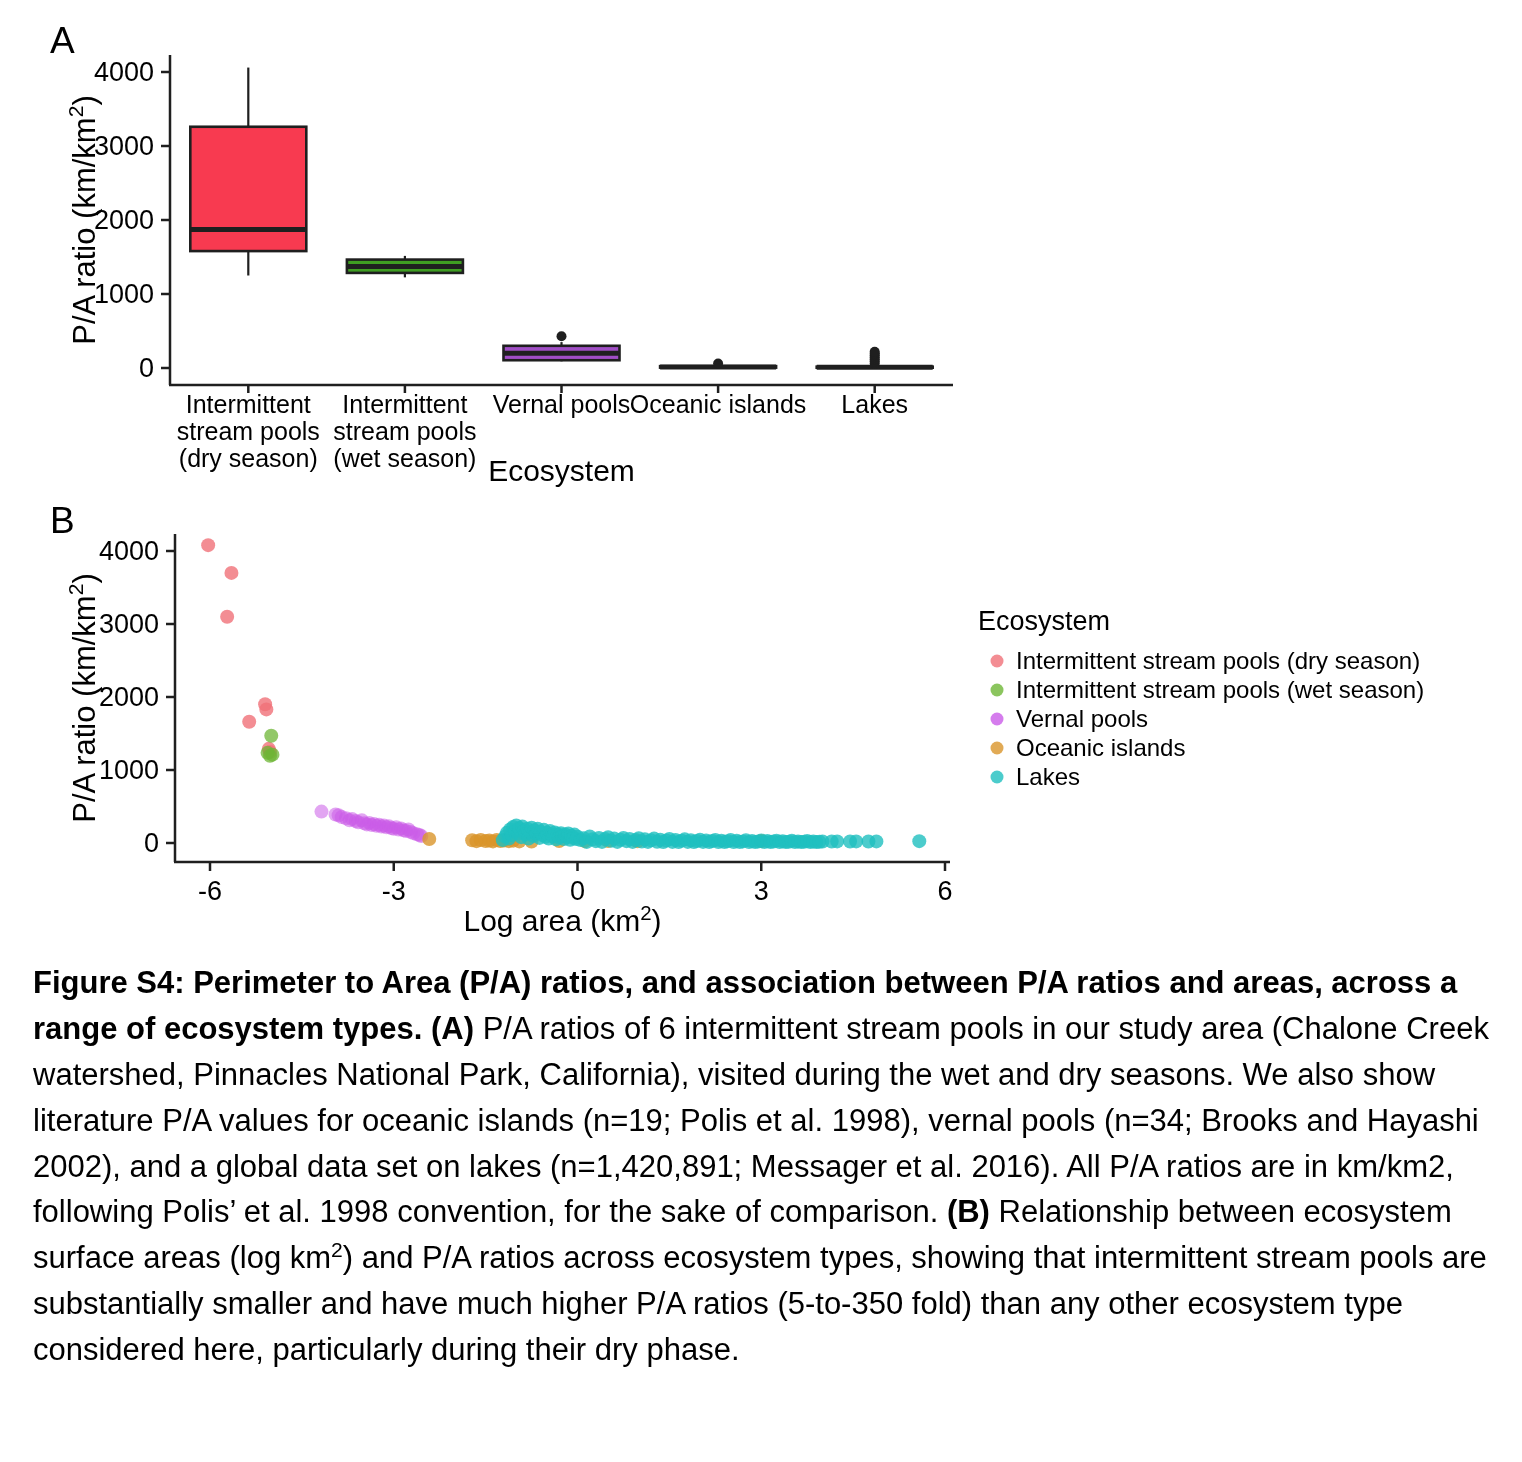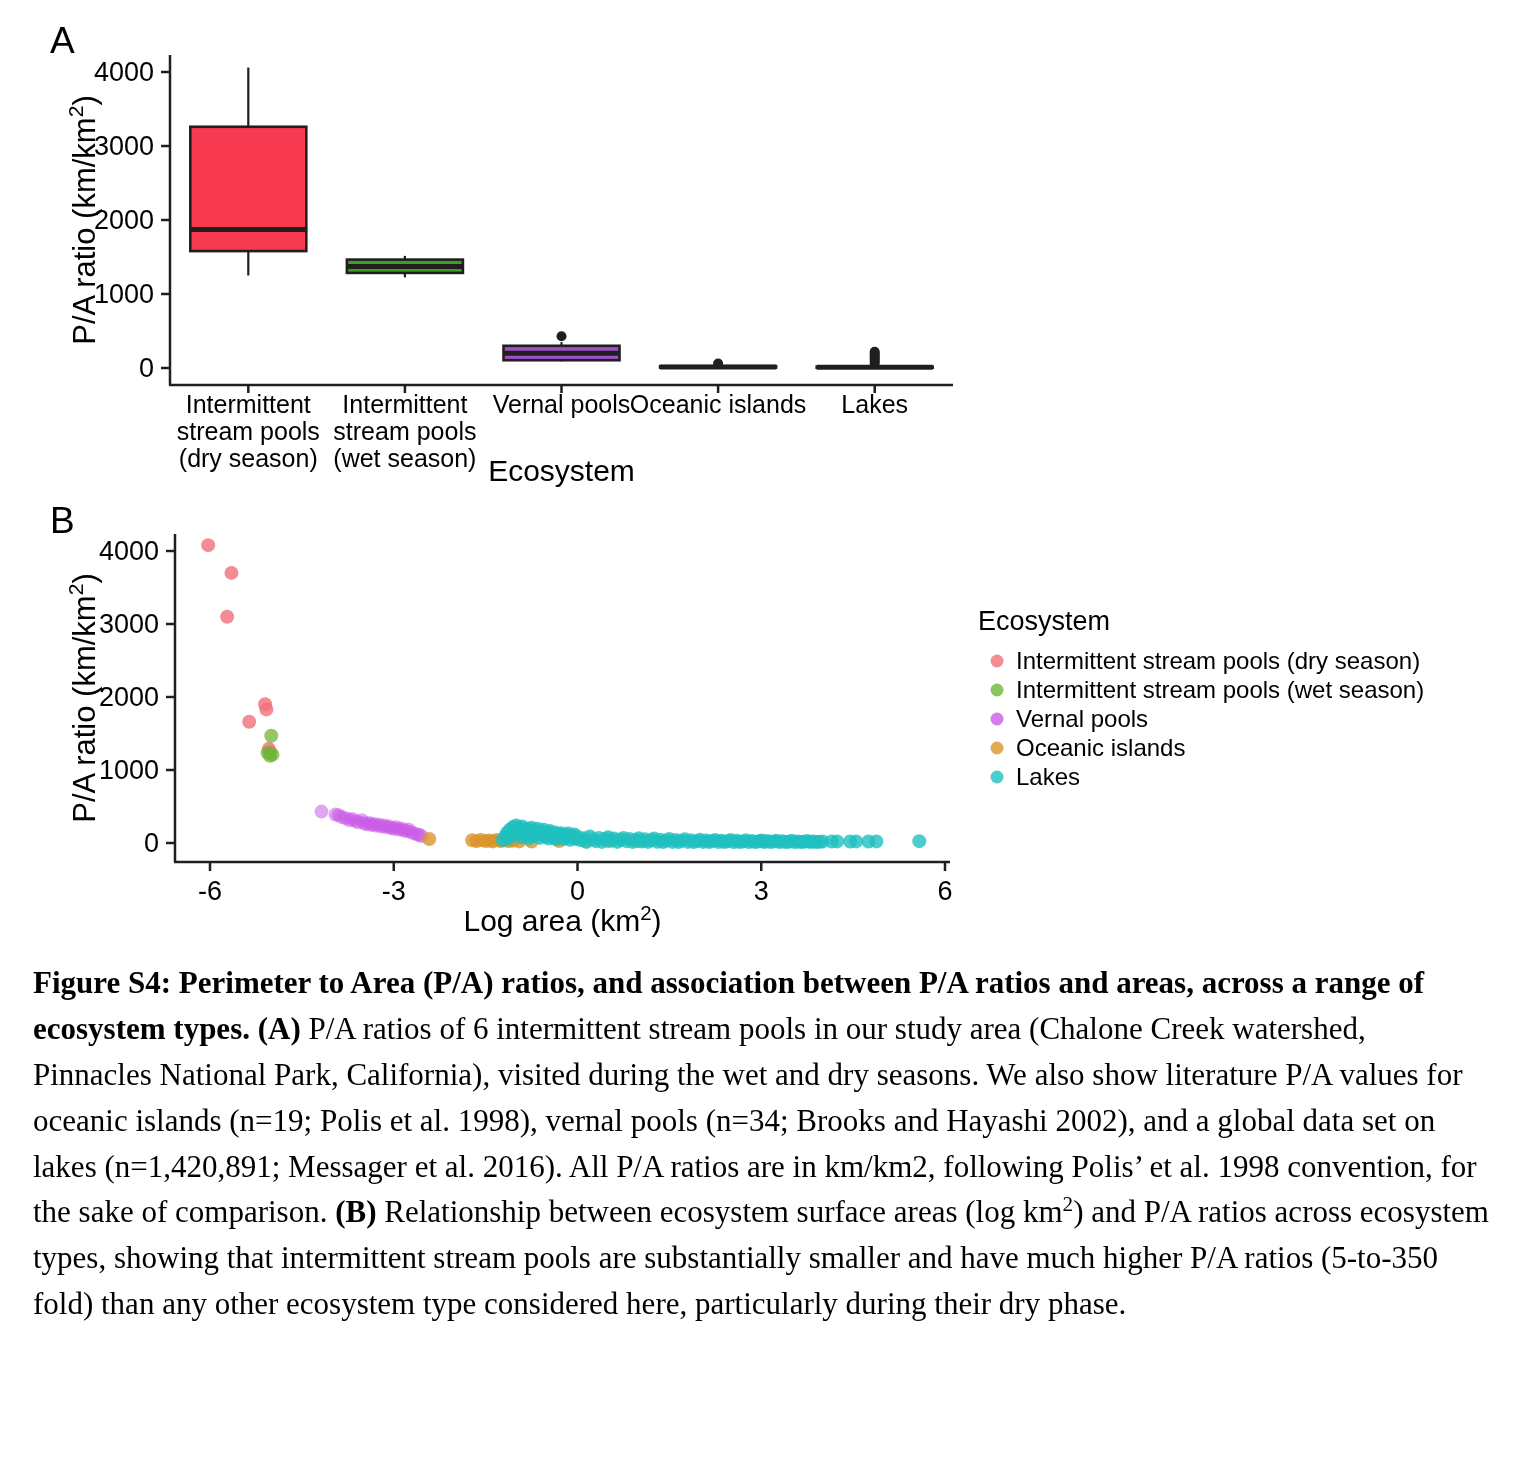--- a/index.html
+++ b/index.html
@@ -3,21 +3,21 @@
 <meta charset="utf-8">
 <style>
   html,body{margin:0;padding:0;background:#fff;}
   body{width:1522px;height:1462px;position:relative;overflow:hidden;
        font-family:"Liberation Sans","DejaVu Sans",sans-serif;color:#000;}
   .panel-letter{position:absolute;font-size:37px;color:#000;
        font-family:"Liberation Sans","DejaVu Sans",sans-serif;}
   #panelA-letter{left:50px;top:20px;}
   #panelB-letter{left:50px;top:500px;}
   svg{display:block;}
-  .caption{font-family:Liberation Serif, serif;
+  .caption{font-family:Liberation Sans, sans-serif;
        font-size:31px;line-height:1.48;color:#000;
        margin:4px 30px 0 33px;}
   .caption .b{font-weight:bold;}
   .caption sup{font-size:68%;line-height:0;}
 </style>
 </head>
 <body>
 
 <div class="figure-root">
   <div id="panelA-letter" class="panel-letter">A</div>

